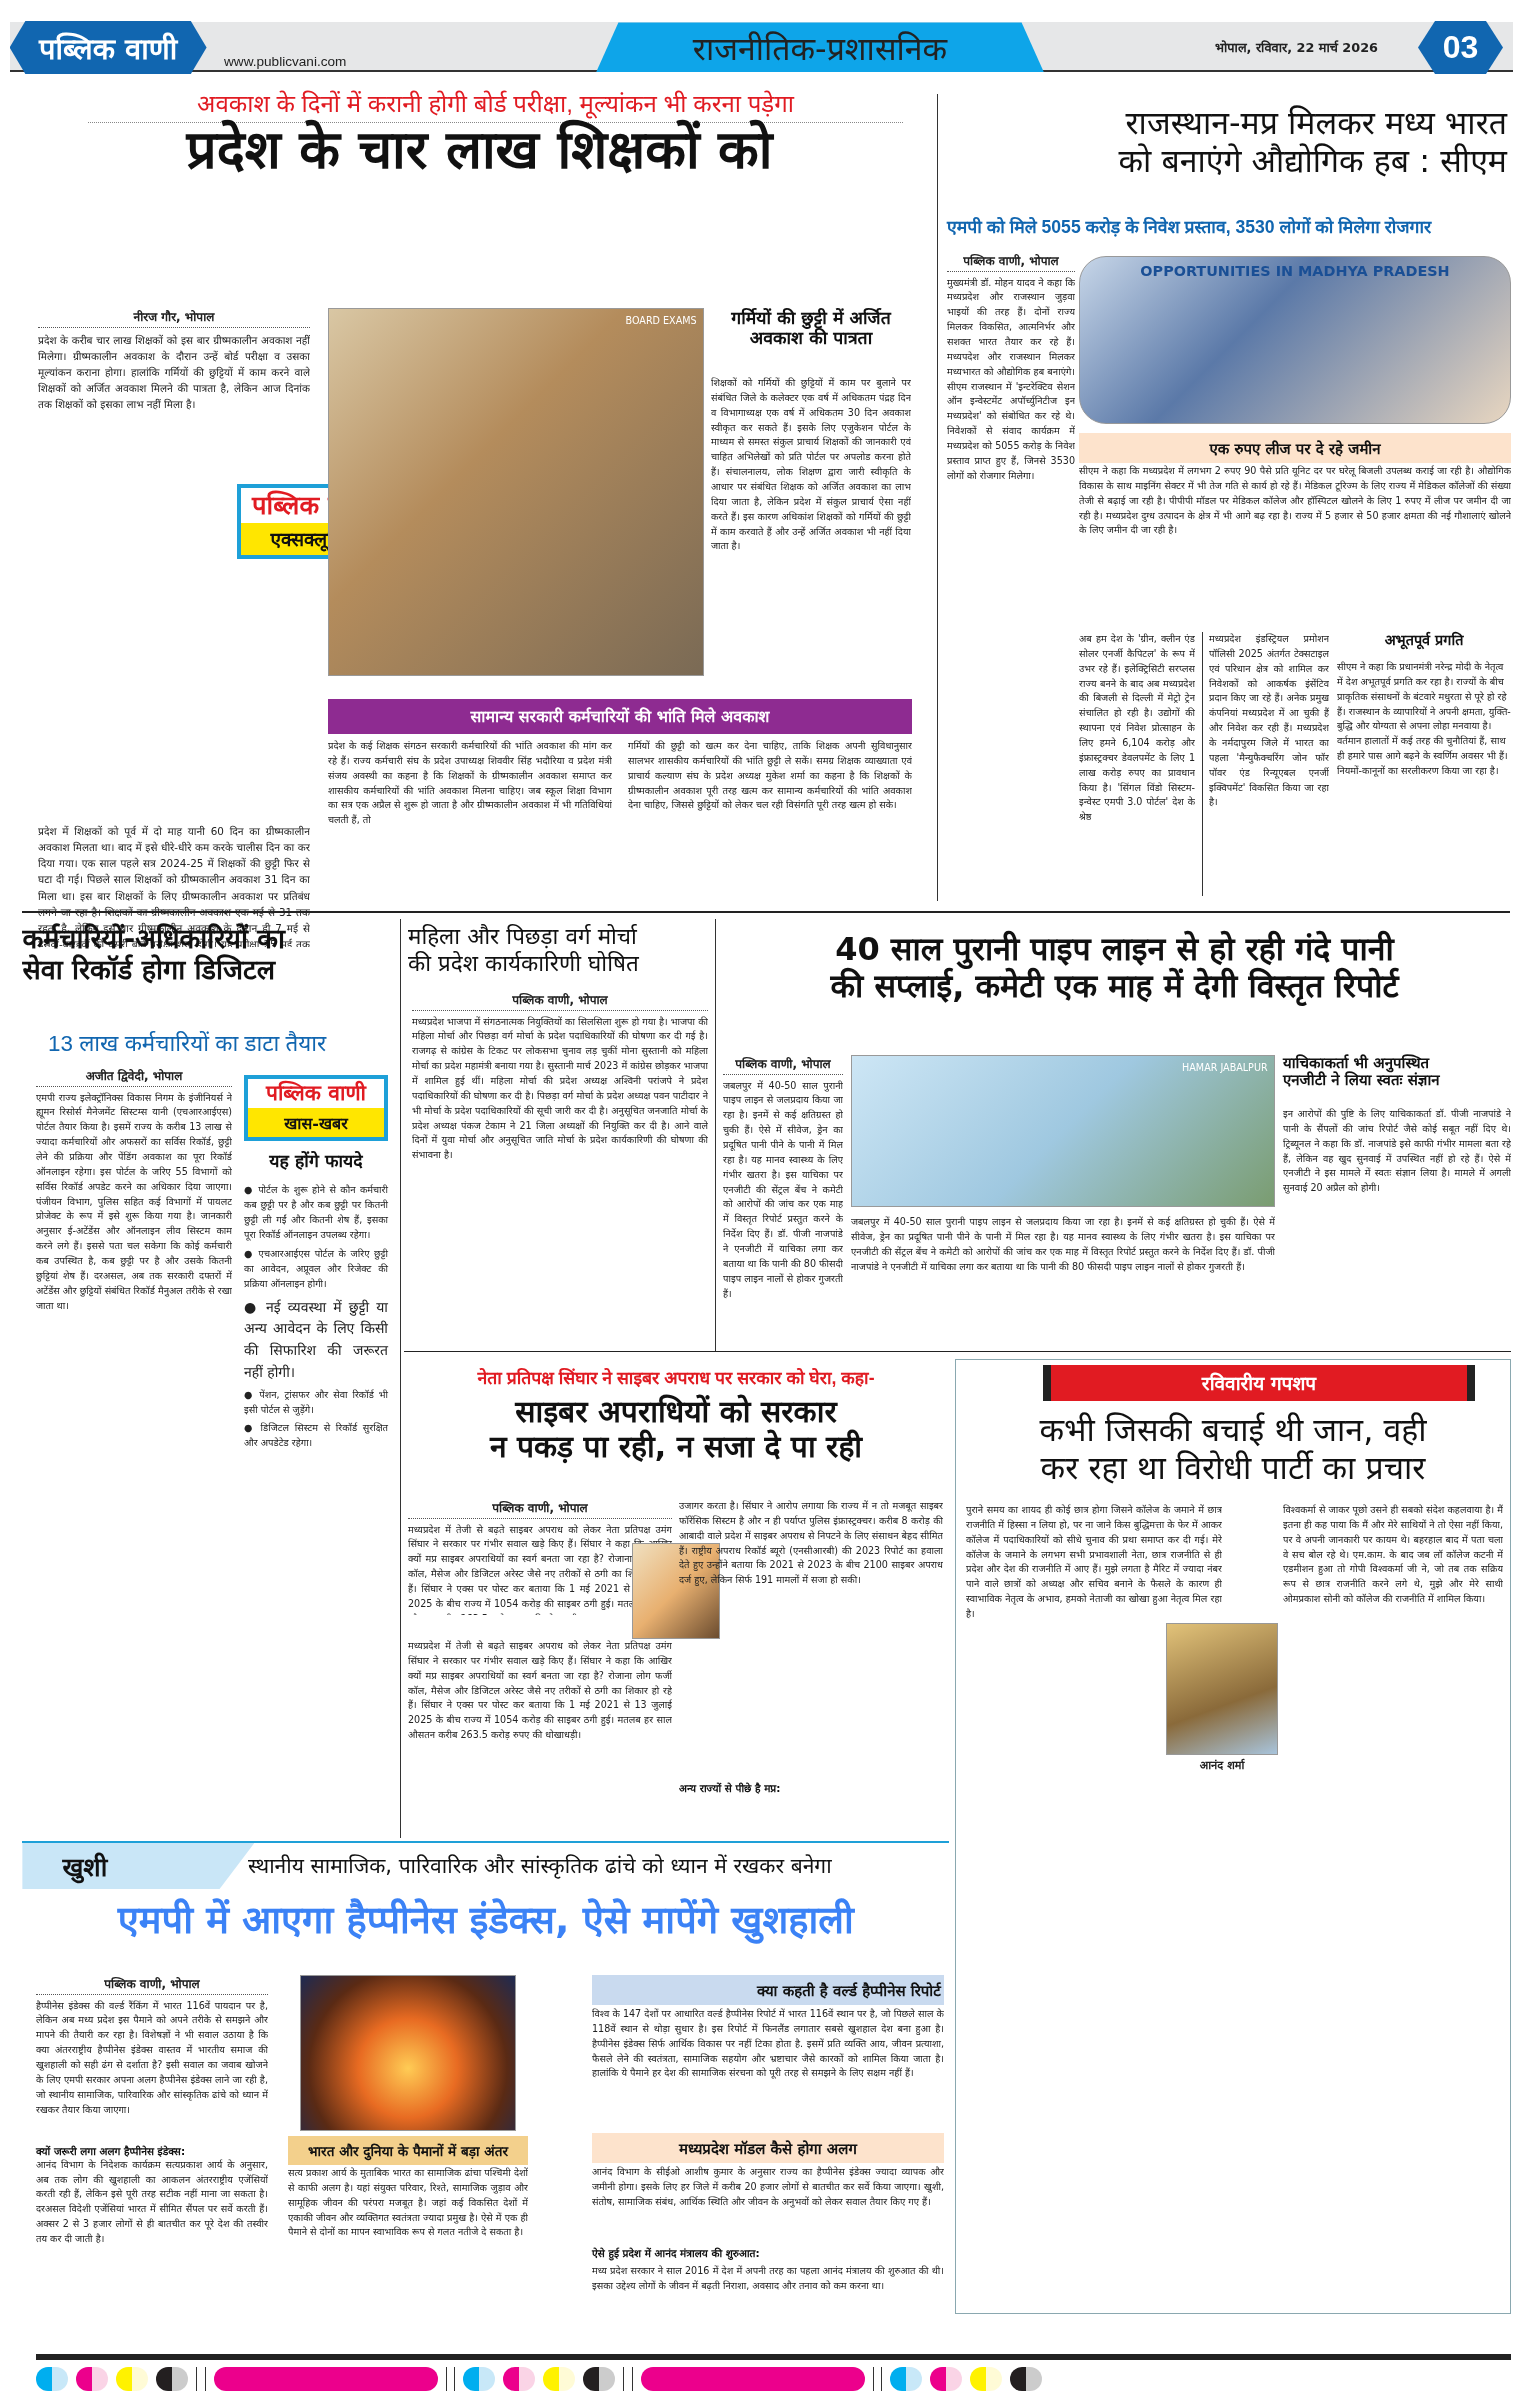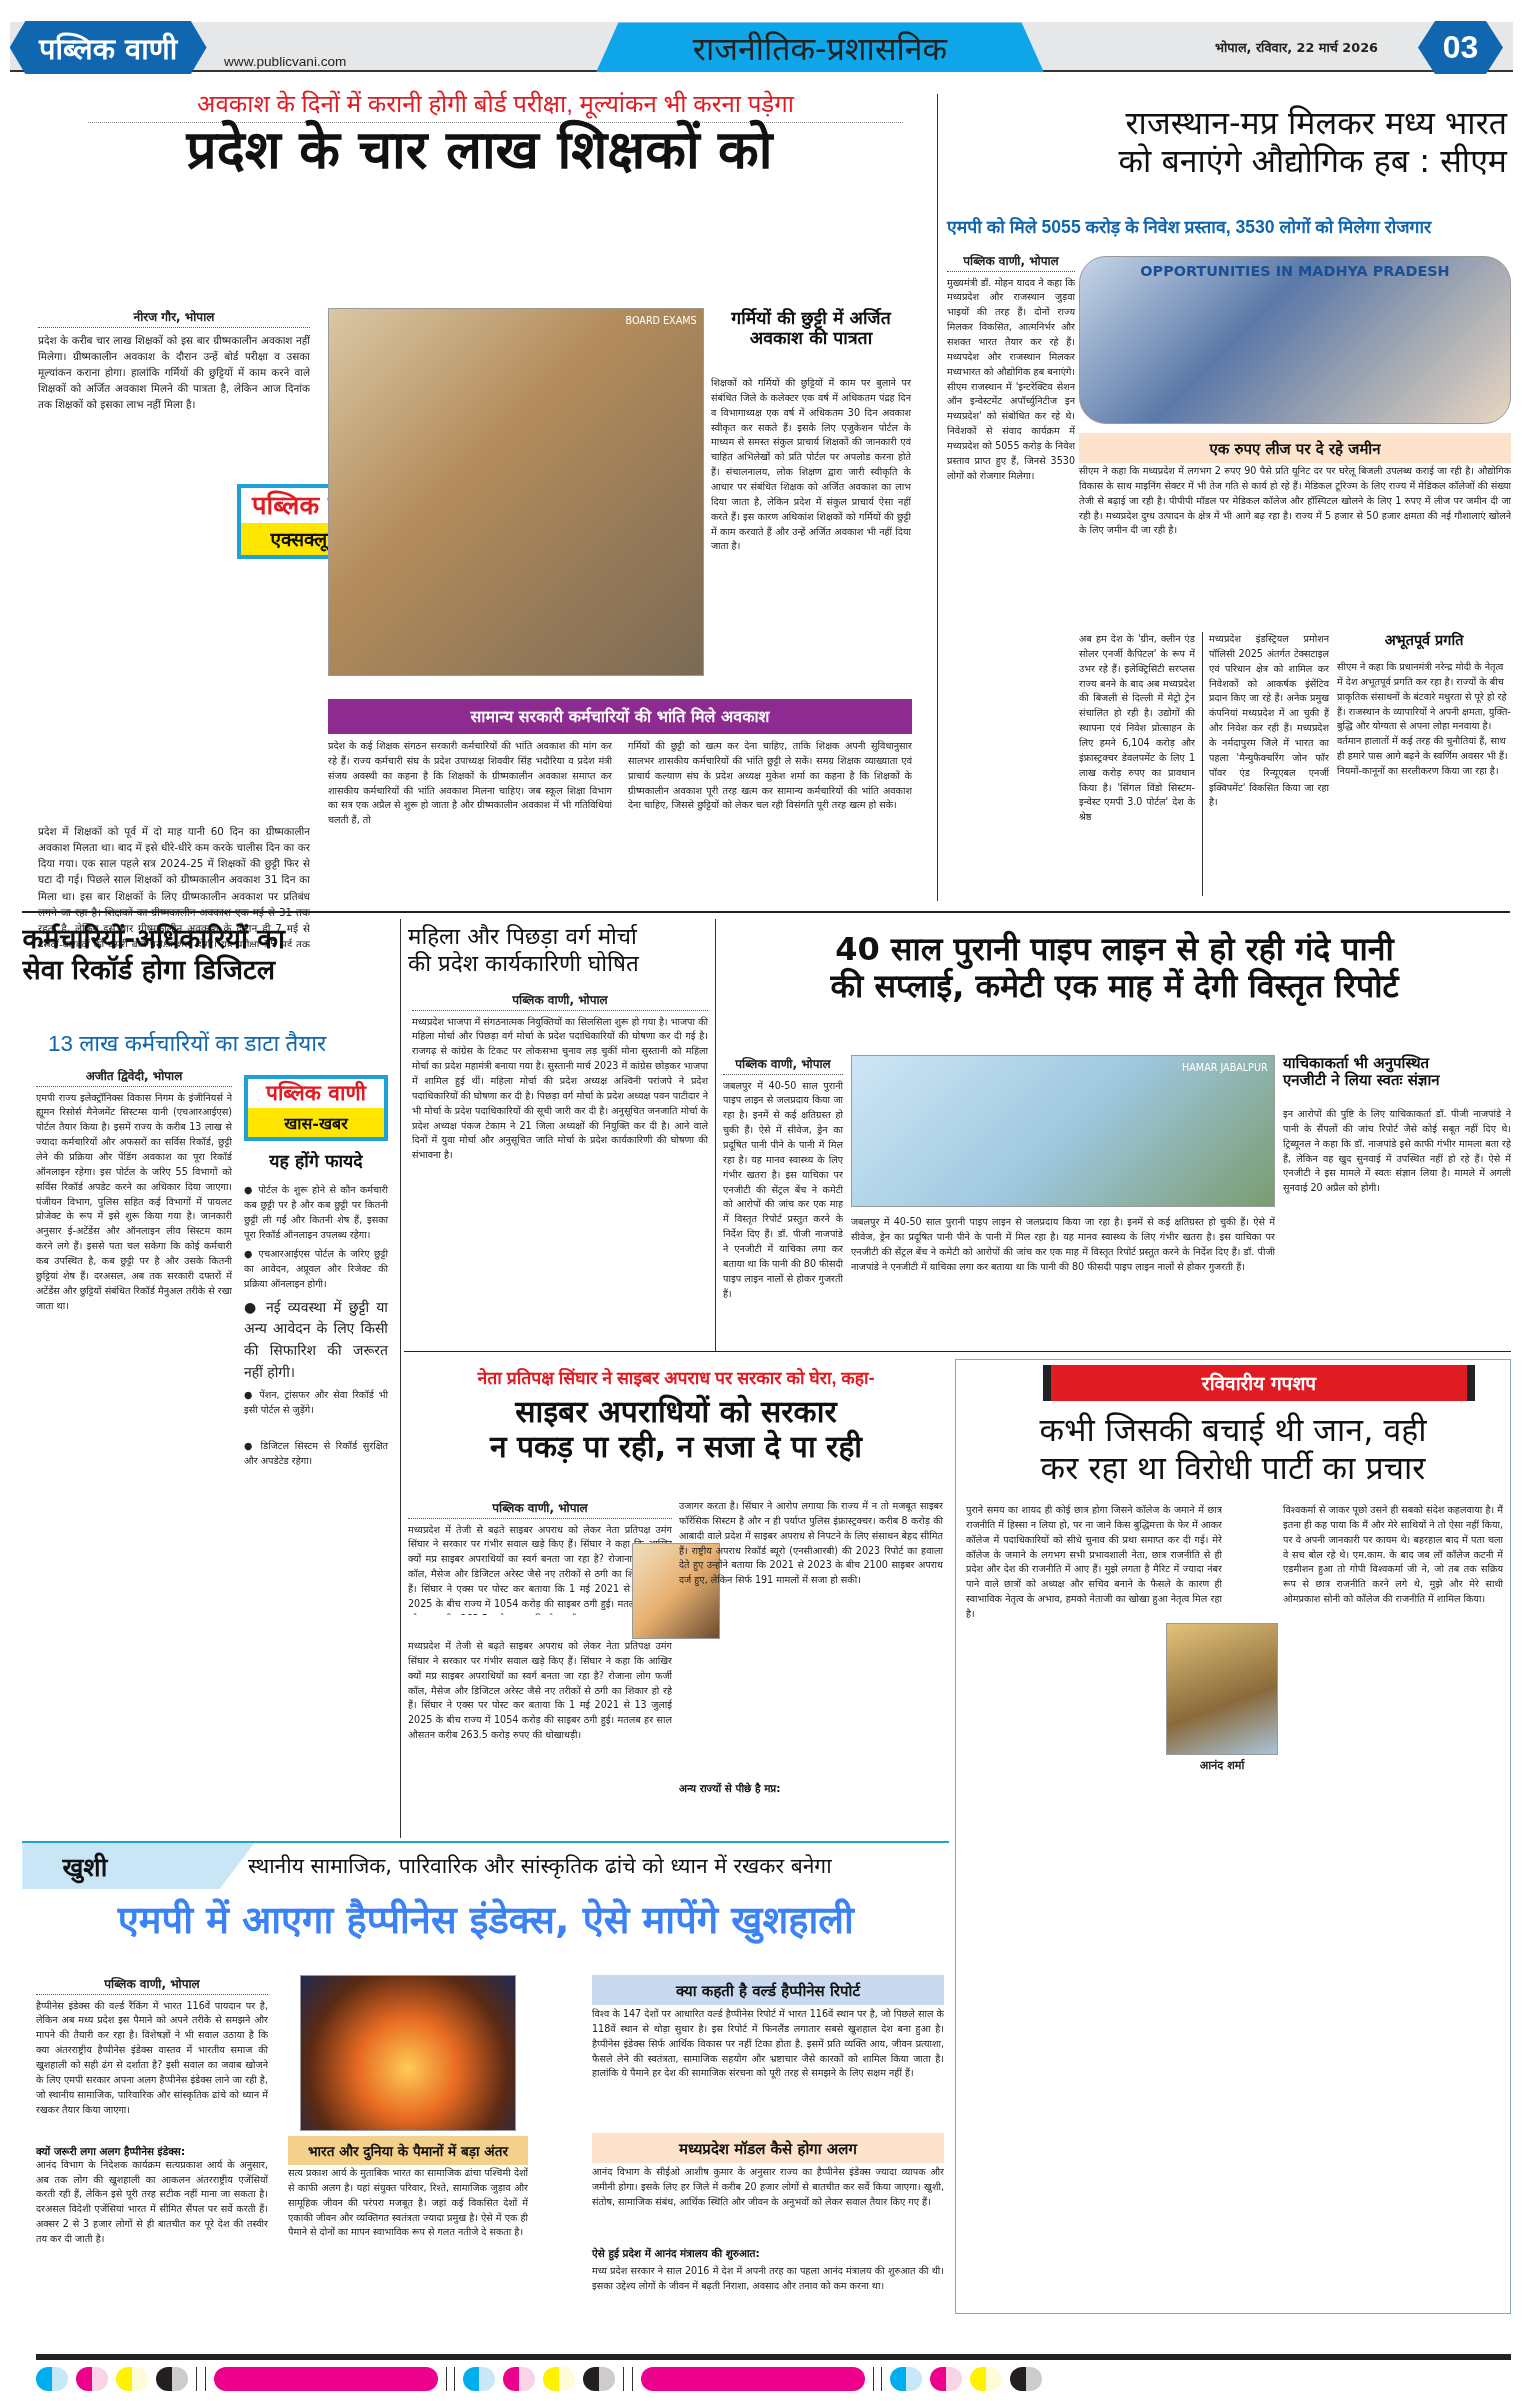--- a/index.html
+++ b/index.html
@@ -119,21 +119,21 @@
 </div>
 <div class="abs badge" style="left:244px;top:1075px;width:144px;">
   <div class="top" style="font-size:21px;">पब्लिक वाणी</div>
   <div class="bot" style="font-size:16px;">खास-खबर</div>
 </div>
 <div class="abs hl" style="left:244px;top:1151px;width:144px;font-size:17.6px;text-align:center;">यह होंगे फायदे</div>
 <ul class="abs" style="left:244px;top:1183px;width:144px;list-style:none;">
   <li class="body-text" style="font-size:9.6px;margin-bottom:4.8px;">● <span>पोर्टल के शुरू होने से कौन कर्मचारी कब छुट्टी पर है और कब छुट्टी पर कितनी छुट्टी ली गईं और कितनी शेष हैं, इसका पूरा रिकॉर्ड ऑनलाइन उपलब्ध रहेगा।</span></li>
   <li class="body-text" style="font-size:9.6px;margin-bottom:4.8px;">● <span>एचआरआईएस पोर्टल के जरिए छुट्टी का आवेदन, अप्रूवल और रिजेक्ट की प्रक्रिया ऑनलाइन होगी।</span></li>
   <li class="body-text" style="font-size:14px;margin-bottom:4.8px;">● <span>नई व्यवस्था में छुट्टी या अन्य आवेदन के लिए किसी की सिफारिश की जरूरत नहीं होगी।</span></li>
-  <li class="body-text" style="font-size:9.6px;margin-bottom:21px;">● <span>पेंशन, ट्रांसफर और सेवा रिकॉर्ड भी इसी पोर्टल से जुड़ेंगे।</span></li>
+  <li class="body-text" style="font-size:9.6px;margin-bottom:3px;">● <span>पेंशन, ट्रांसफर और सेवा रिकॉर्ड भी इसी पोर्टल से जुड़ेंगे।</span></li>
   <li class="body-text" style="font-size:9.6px;margin-bottom:4.8px;">● <span>डिजिटल सिस्टम से रिकॉर्ड सुरक्षित और अपडेटेड रहेगा।</span></li>
 </ul>
 
 <div class="abs rule-v" style="left:400px;top:919px;height:919px;"></div>
 
 <div class="abs hl-light" style="left:408px;top:923px;width:304px;font-size:22.4px;">
   <div>महिला और पिछड़ा वर्ग मोर्चा</div>
   <div>की प्रदेश कार्यकारिणी घोषित</div>
 </div>
 <div class="abs" style="left:412px;top:991px;width:296px;">
@@ -197,21 +197,21 @@
   <div class="byline">पब्लिक वाणी, भोपाल</div>
   <p class="body-text" style="height:144px;overflow:hidden;font-size:9.6px;">हैप्पीनेस इंडेक्स की वर्ल्ड रैंकिंग में भारत 116वें पायदान पर है, लेकिन अब मध्य प्रदेश इस पैमाने को अपने तरीके से समझने और मापने की तैयारी कर रहा है। विशेषज्ञों ने भी सवाल उठाया है कि क्या अंतरराष्ट्रीय हैप्पीनेस इंडेक्स वास्तव में भारतीय समाज की खुशहाली को सही ढंग से दर्शाता है? इसी सवाल का जवाब खोजने के लिए एमपी सरकार अपना अलग हैप्पीनेस इंडेक्स लाने जा रही है, जो स्थानीय सामाजिक, पारिवारिक और सांस्कृतिक ढांचे को ध्यान में रखकर तैयार किया जाएगा।</p>
   <div class="hl" style="font-size:10.4px;margin-top:3.2px;">क्यों जरूरी लगा अलग हैप्पीनेस इंडेक्स:</div>
   <p class="body-text" style="height:148px;overflow:hidden;font-size:9.6px;">आनंद विभाग के निदेशक कार्यक्रम सत्यप्रकाश आर्य के अनुसार, अब तक लोग की खुशहाली का आकलन अंतरराष्ट्रीय एजेंसियों करती रही हैं, लेकिन इसे पूरी तरह सटीक नहीं माना जा सकता है। दरअसल विदेशी एजेंसियां भारत में सीमित सैंपल पर सर्वे करती हैं। अक्सर 2 से 3 हजार लोगों से ही बातचीत कर पूरे देश की तस्वीर तय कर दी जाती है।</p>
 </div>
 
 <div class="abs img-ph happy" style="left:300px;top:1975px;width:216px;height:156px;"></div>
 <div class="abs sub-bar tan-bar" style="left:288px;top:2136px;width:240px;font-size:13.6px;">भारत और दुनिया के पैमानों में बड़ा अंतर</div>
 <p class="abs body-text" style="left:288px;top:2166px;width:240px;height:148px;overflow:hidden;font-size:9.6px;">सत्य प्रकाश आर्य के मुताबिक भारत का सामाजिक ढांचा पश्चिमी देशों से काफी अलग है। यहां संयुक्त परिवार, रिश्ते, सामाजिक जुड़ाव और सामूहिक जीवन की परंपरा मजबूत है। जहां कई विकसित देशों में एकाकी जीवन और व्यक्तिगत स्वतंत्रता ज्यादा प्रमुख है। ऐसे में एक ही पैमाने से दोनों का मापन स्वाभाविक रूप से गलत नतीजे दे सकता है।</p>
 
-<div class="abs sub-bar lightblue-bar" style="left:592px;top:1975px;width:352px;">क्या कहती है वर्ल्ड हैप्पीनेस रिपोर्ट</div>
+<div class="abs sub-bar lightblue-bar" style="left:592px;top:1975px;width:352px;text-align:right;">क्या कहती है वर्ल्ड हैप्पीनेस रिपोर्ट</div>
 <p class="abs body-text" style="left:592px;top:2007px;width:352px;height:120px;overflow:hidden;font-size:9.6px;">विश्व के 147 देशों पर आधारित वर्ल्ड हैप्पीनेस रिपोर्ट में भारत 116वें स्थान पर है, जो पिछले साल के 118वें स्थान से थोड़ा सुधार है। इस रिपोर्ट में फिनलैंड लगातार सबसे खुशहाल देश बना हुआ है। हैप्पीनेस इंडेक्स सिर्फ आर्थिक विकास पर नहीं टिका होता है. इसमें प्रति व्यक्ति आय, जीवन प्रत्याशा, फैसले लेने की स्वतंत्रता, सामाजिक सहयोग और भ्रष्टाचार जैसे कारकों को शामिल किया जाता है। हालांकि ये पैमाने हर देश की सामाजिक संरचना को पूरी तरह से समझने के लिए सक्षम नहीं हैं।</p>
 <div class="abs sub-bar peach-bar" style="left:592px;top:2133px;width:352px;">मध्यप्रदेश मॉडल कैसे होगा अलग</div>
 <p class="abs body-text" style="left:592px;top:2165px;width:352px;height:80px;overflow:hidden;font-size:9.6px;">आनंद विभाग के सीईओ आशीष कुमार के अनुसार राज्य का हैप्पीनेस इंडेक्स ज्यादा व्यापक और जमीनी होगा। इसके लिए हर जिले में करीब 20 हजार लोगों से बातचीत कर सर्वे किया जाएगा। खुशी, संतोष, सामाजिक संबंध, आर्थिक स्थिति और जीवन के अनुभवों को लेकर सवाल तैयार किए गए हैं।</p>
 <div class="abs hl" style="left:592px;top:2248px;width:352px;font-size:10.4px;">ऐसे हुई प्रदेश में आनंद मंत्रालय की शुरुआत:</div>
 <p class="abs body-text" style="left:592px;top:2264px;width:352px;height:48px;overflow:hidden;font-size:9.6px;">मध्य प्रदेश सरकार ने साल 2016 में देश में अपनी तरह का पहला आनंद मंत्रालय की शुरुआत की थी। इसका उद्देश्य लोगों के जीवन में बढ़ती निराशा, अवसाद और तनाव को कम करना था।</p>
 
 <div class="abs" style="left:36px;top:2354px;width:1475px;height:6.4px;background:#222;"></div>
 <div class="abs color-bar" style="left:36px;top:2364px;width:1475px;height:29px;">
   <div class="cb-dot" style="background:linear-gradient(90deg,#00aeef 50%,#c8e8f8 50%);"></div>
   <div class="cb-dot" style="background:linear-gradient(90deg,#ec008c 50%,#fad4e6 50%);"></div>

